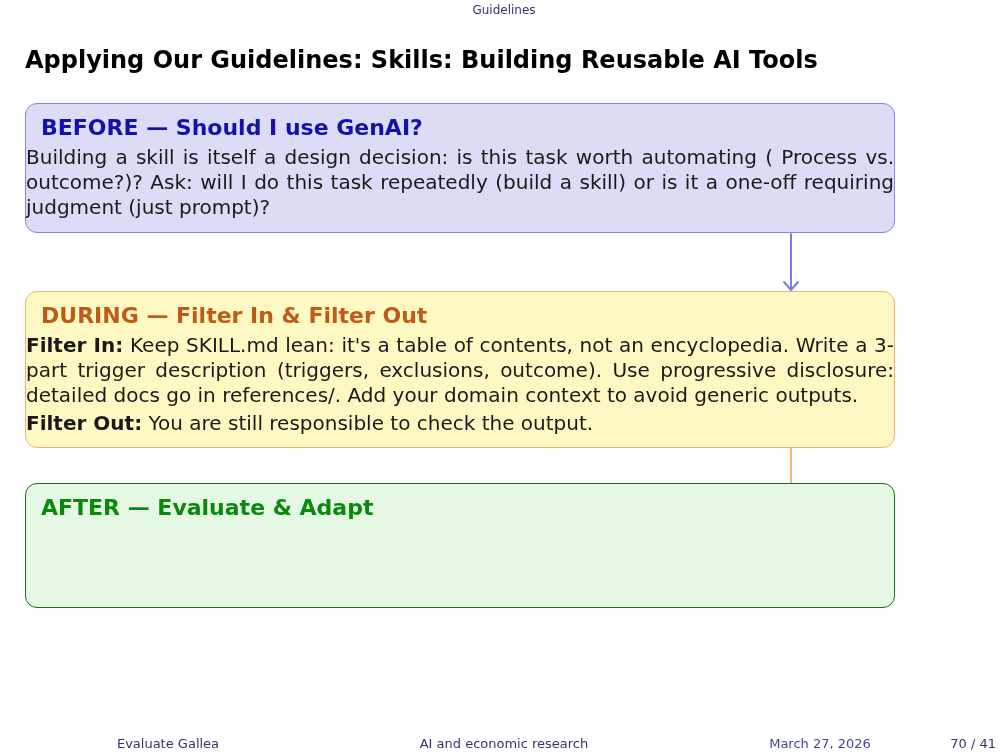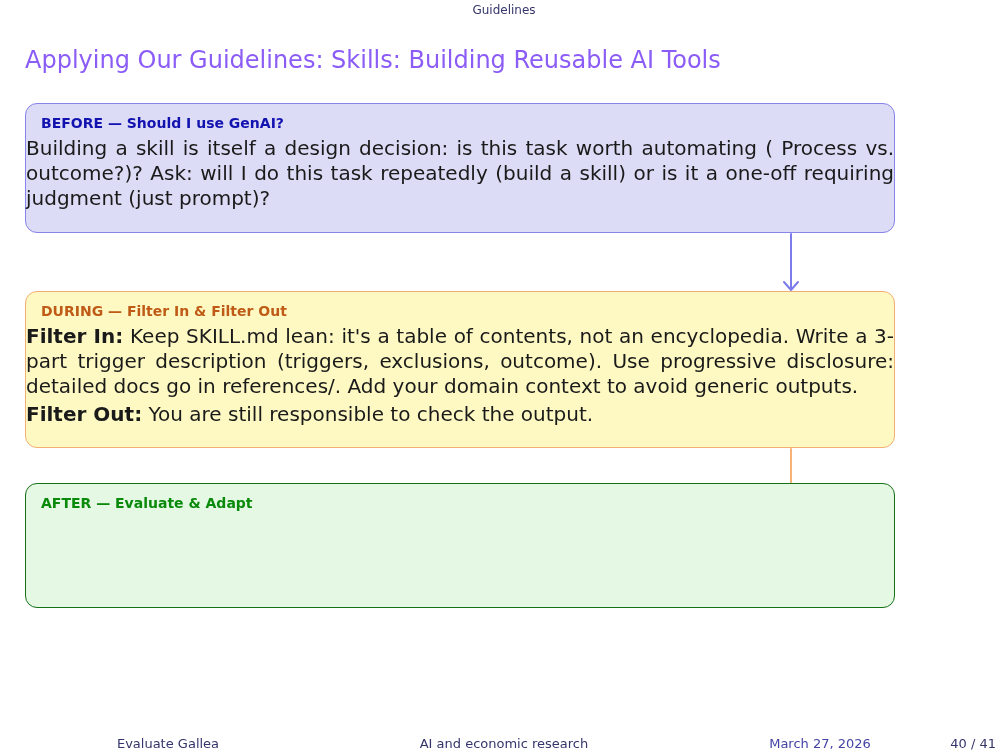--- a/index.html
+++ b/index.html
@@ -27,41 +27,41 @@
     color: #35356b;
   }
 
   
   .frametitle {
     position: absolute;
     top: 46px;
     left: 25px;
     margin: 0;
     font-size: 24px;
-    font-weight: 400;
-    color: #8b5cf6;
+    font-weight: 700;
+    color: #000000;
     white-space: nowrap;
   }
 
   
   .box {
     position: absolute;
     left: 25px;
     width: 870px;
     border-radius: 12px;
     border: 1.5px solid;
     box-sizing: border-box;
   }
   .box-before { top: 103px; height: 130px; background: #dcdcf6; border-color: #8585ea; }
   .box-during { top: 291px; height: 157px; background: #fef9c3; border-color: #f2ae73; }
   .box-after  { top: 483px; height: 125px; background: #e4f8e4; border-color: #167016; }
 
   .box-title {
     margin: 11px 15px 5px 15px;
-    font-size: 14px;
+    font-size: 22px;
     font-weight: 700;
   }
   .box-before .box-title { color: #1212b0; }
   .box-during .box-title { color: #bf5b16; }
   .box-after  .box-title { color: #0a8a0a; }
 
   .box-body {
     margin: 0 0;
     font-size: 20px;
     line-height: 25px;
@@ -122,16 +122,16 @@
   </svg>
 
   <div class="box box-after">
     <div class="box-title">AFTER — Evaluate &amp; Adapt</div>
   </div>
 
   <div class="footline">
     <span class="foot-author">Evaluate Gallea</span>
     <span class="foot-title">AI and economic research</span>
     <span class="foot-date">March 27, 2026</span>
-    <span class="foot-page">40 / 41</span>
+    <span class="foot-page">70 / 41</span>
   </div>
 
 </div>
 
 </body></html>

